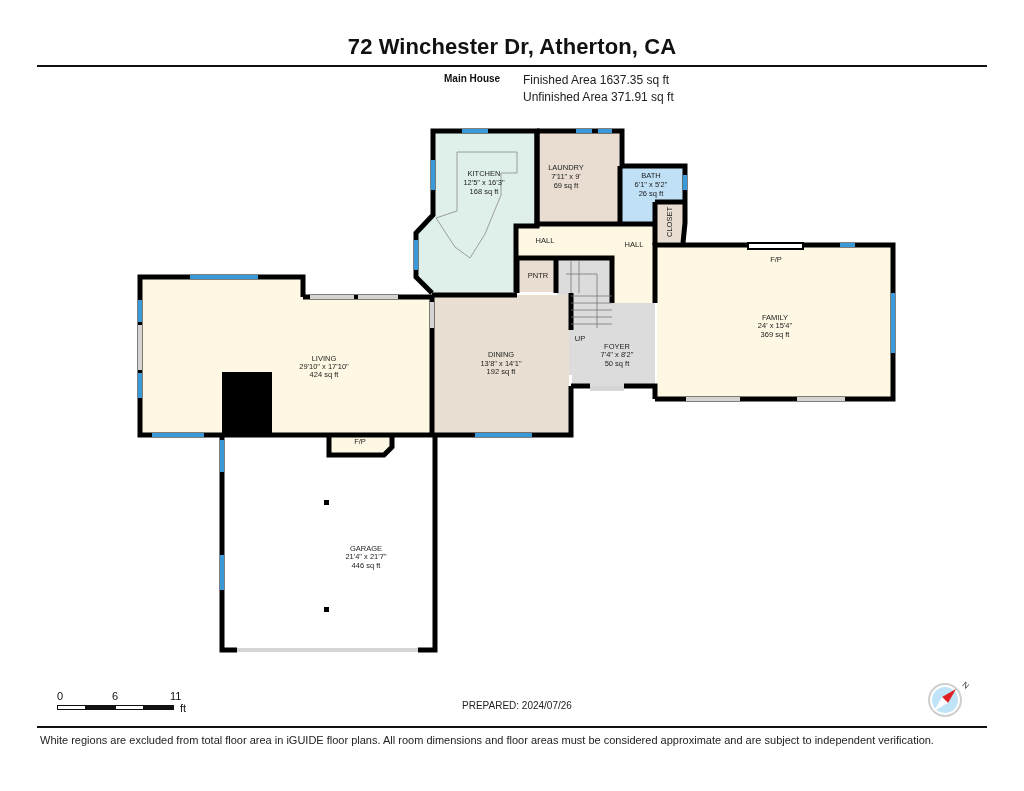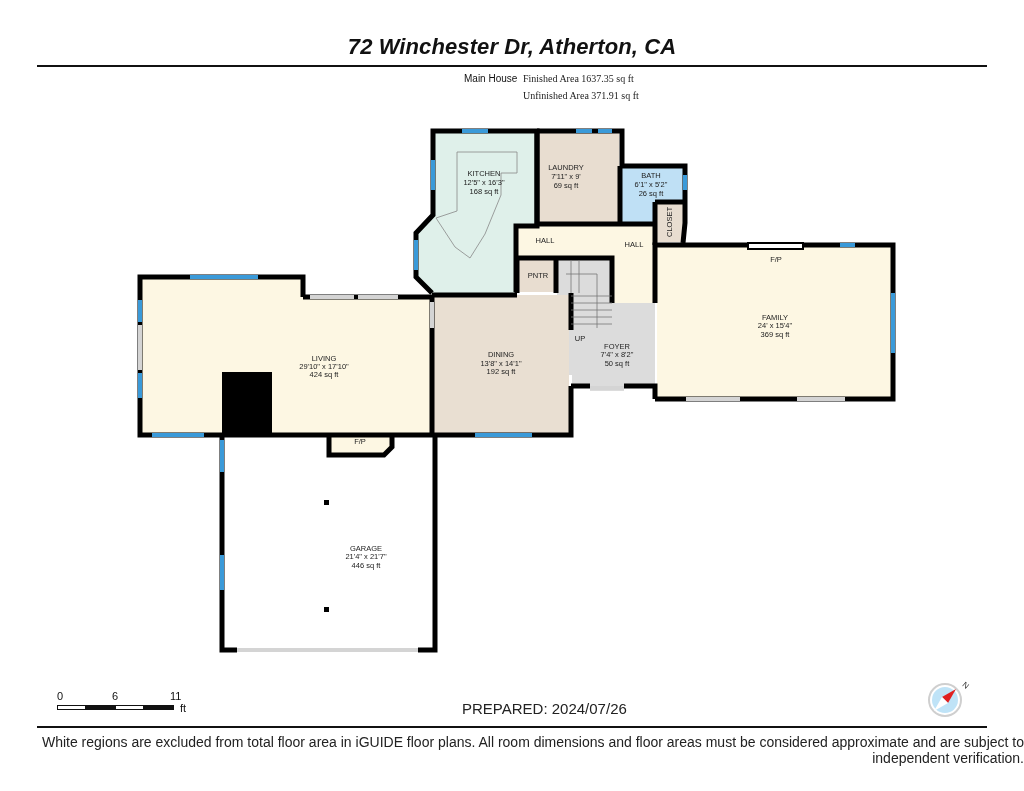--- a/index.html
+++ b/index.html
@@ -1,32 +1,32 @@
 <!DOCTYPE html>
 <html><head>
 <meta charset="utf-8">
 <style>
   html, body { margin: 0; padding: 0; background: #ffffff; }
   body { width: 1024px; height: 791px; position: relative; overflow: hidden;
          font-family: "Liberation Sans", sans-serif; color: #111; }
   .title { position: absolute; left: 0; width: 1024px; top: 34px; text-align: center;
-           font-size: 22px; font-weight: bold; letter-spacing: 0.1px; font-style: italic; }
+           font-size: 22px; font-weight: bold; letter-spacing: 0.1px; }
   .rule-top { position: absolute; left: 37px; width: 950px; top: 65px; height: 2px; background: #111; }
-  .area-label { position: absolute; left: 464px; top: 73px; font-size: 10px; font-weight: normal; }
-  .area-line { position: absolute; left: 523px; font-size: 10px; color: #222; font-family: Liberation Serif, serif; }
+  .area-label { position: absolute; left: 444px; top: 73px; font-size: 10px; font-weight: bold; }
+  .area-line { position: absolute; left: 523px; font-size: 12px; color: #222; }
   .plan { position: absolute; left: 0; top: 0; width: 1024px; height: 791px; }
   .room-text { font-family: "Liberation Sans", sans-serif; font-size: 7.5px; fill: #222; text-anchor: middle; }
   .scale { position: absolute; left: 57px; top: 690px; width: 140px; height: 30px; }
   .scale-num { position: absolute; top: 0; font-size: 11px; }
   .scale-bar { position: absolute; top: 15px; left: 0; height: 5px; border: 1px solid #111; box-sizing: border-box; }
   .scale-unit { position: absolute; left: 123px; top: 12px; font-size: 11px; }
-  .prepared { position: absolute; left: 462px; top: 700px; font-size: 15px; color: #222; text-align: right; }
+  .prepared { position: absolute; left: 462px; top: 700px; font-size: 10px; color: #222; text-align: right; }
   .compass { position: absolute; left: 926px; top: 676px; width: 44px; height: 44px; }
   .rule-bottom { position: absolute; left: 37px; width: 950px; top: 726px; height: 2px; background: #111; }
-  .disclaimer { position: absolute; left: 40px; top: 734px; font-size: 14px; color: #222; text-align: right; }
+  .disclaimer { position: absolute; left: 40px; top: 734px; font-size: 11px; color: #222; text-align: right; }
 </style>
 </head>
 <body>
 
 <div class="title">72 Winchester Dr, Atherton, CA</div>
 <div class="rule-top"></div>
 <div class="area-label">Main House</div>
 <div class="area-line" style="top:73px">Finished Area 1637.35 sq ft</div>
 <div class="area-line" style="top:90px">Unfinished Area 371.91 sq ft</div>
 

